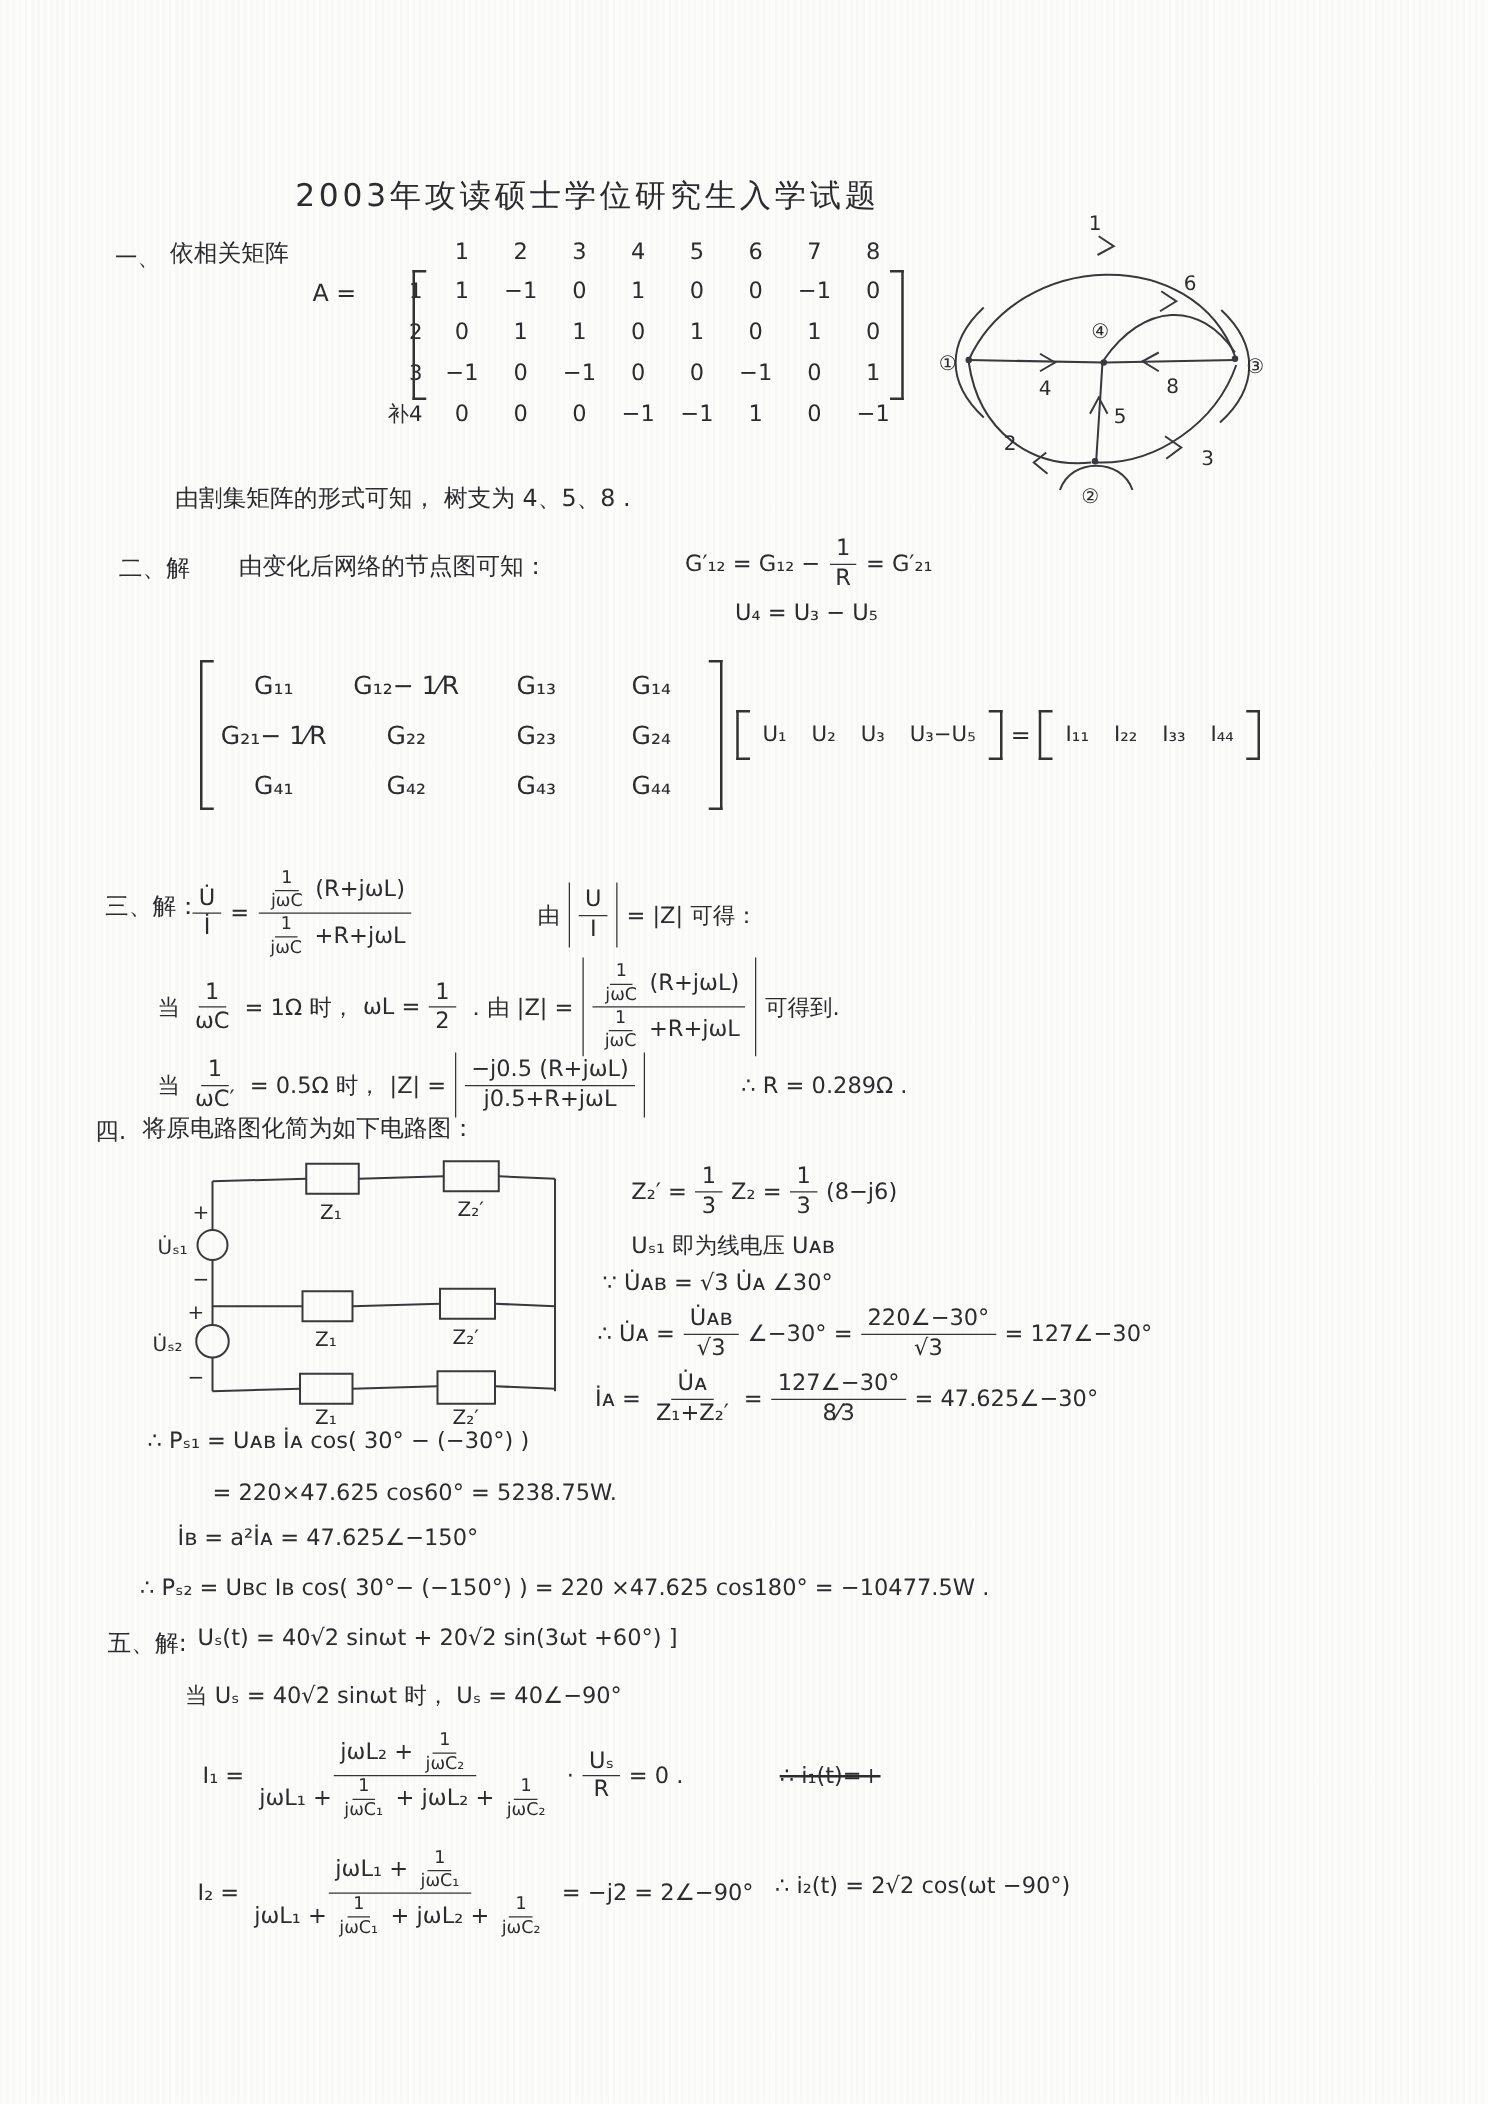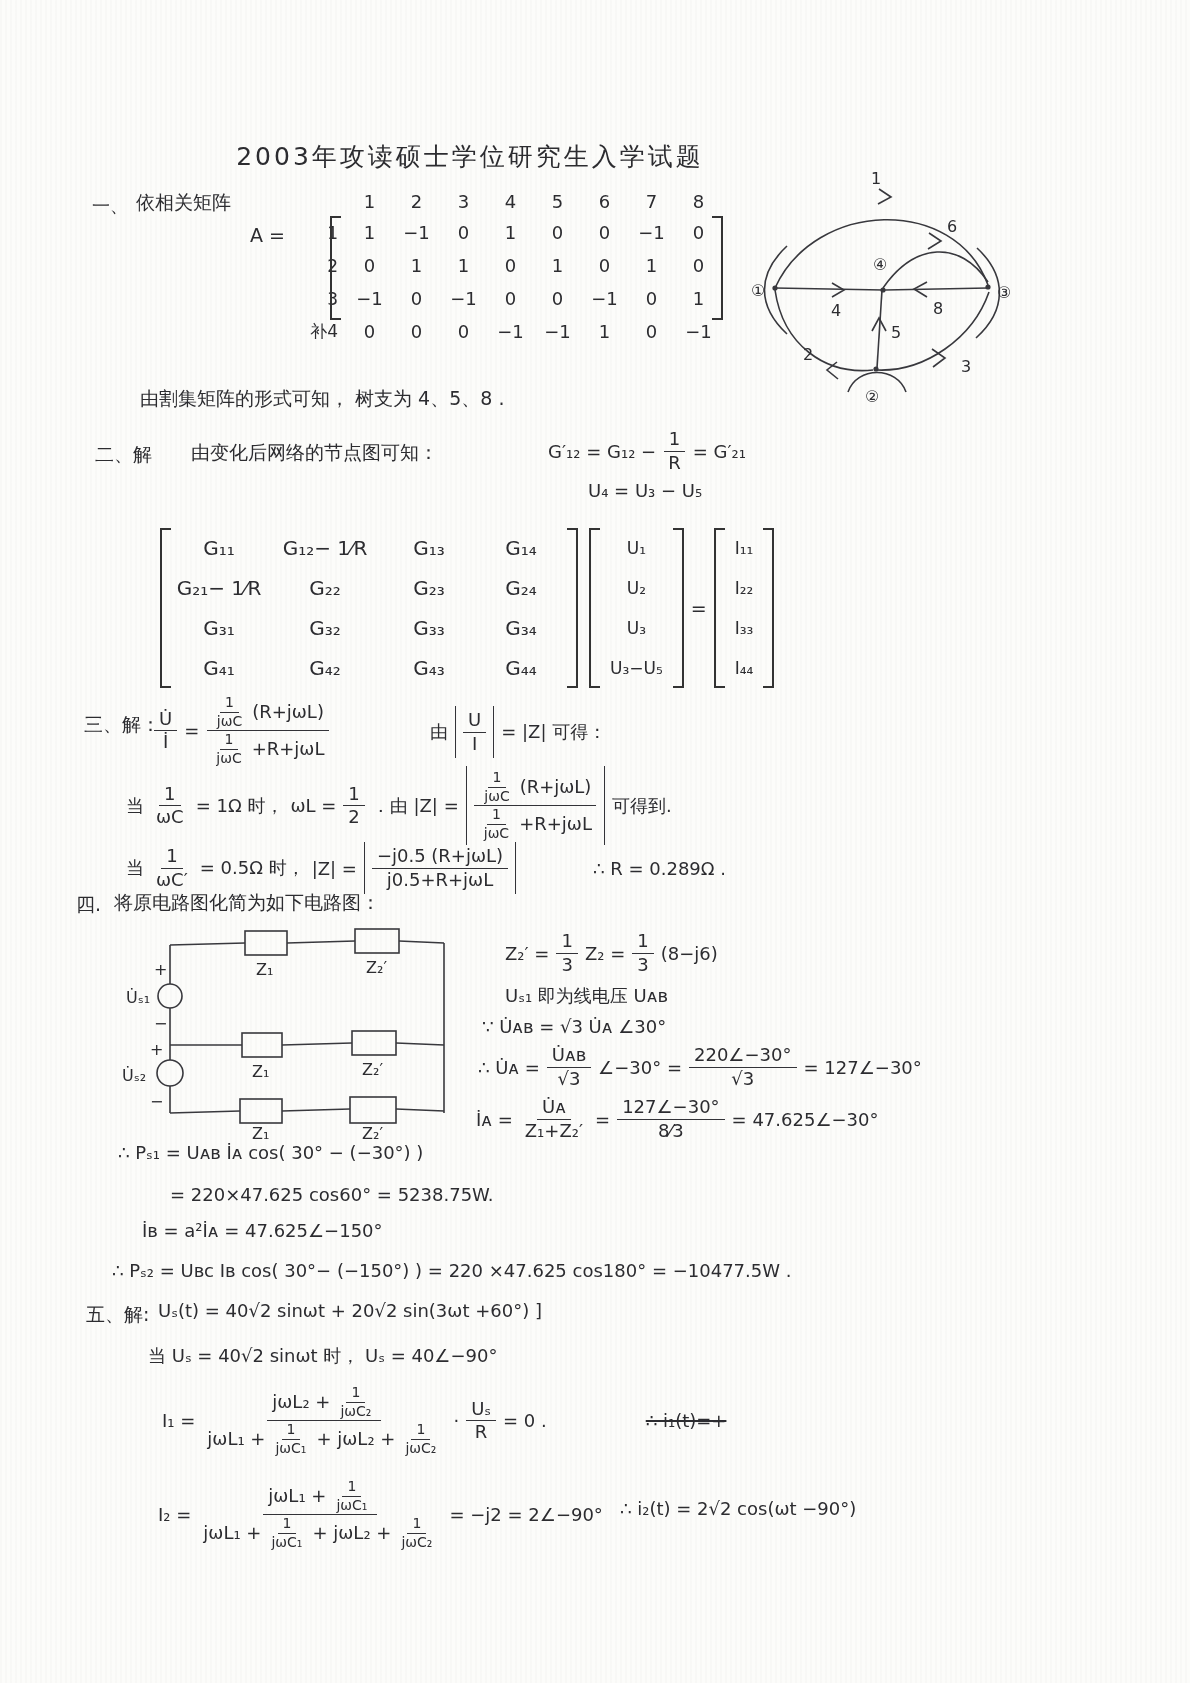--- a/index.html
+++ b/index.html
@@ -12,38 +12,38 @@
          font-size:25px;letter-spacing:3px}.t18{font-size:18px}.t19{font-size:19px}
   .eqrow{position:absolute;display:flex;align-items:center;gap:7px;white-space:nowrap;font-size:18px}
   .frac{display:inline-flex;flex-direction:column;align-items:center;vertical-align:middle}
   .frac>.num{border-bottom:1.6px solid #333338;padding:0 5px;display:inline-flex;
              align-items:center;gap:5px;justify-content:center;line-height:1.25}
   .frac>.den{padding:0 5px;display:inline-flex;align-items:center;gap:5px;
              justify-content:center;line-height:1.25}
   .sfrac{font-size:14px}
   .abs-bars{border-left:1.7px solid #333338;border-right:1.7px solid #333338;
             padding:3px 7px;display:inline-flex;align-items:center;gap:5px}
-  .strike{text-decoration:line-through;text-decoration-thickness:2px;margin-left:92px}
+  .strike{text-decoration:line-through;text-decoration-thickness:2px;margin-left:70px}
   
   .matrixA{position:absolute;left:298px;top:186px}
   .mrow{display:flex;align-items:center;height:33px}
   .mrow.hdr{height:30px}
   .rlab{width:40px;text-align:right;padding-right:8px;font-size:17px;white-space:nowrap}
   .cells{display:grid;grid-template-columns:repeat(8,47px);text-align:center;font-size:18px}
   .brkv{position:absolute;width:9px}
   .brkv.l{border-left:2.2px solid #333;border-top:2.2px solid #333;border-bottom:2.2px solid #333}
   .brkv.r{border-right:2.2px solid #333;border-top:2.2px solid #333;border-bottom:2.2px solid #333}
   
   .vec{display:inline-flex;align-items:stretch}
   .vbrk{width:9px}
   .vbrk.l{border-left:2px solid #333;border-top:2px solid #333;border-bottom:2px solid #333}
   .vbrk.r{border-right:2px solid #333;border-top:2px solid #333;border-bottom:2px solid #333}
   .gmrow{display:grid;grid-template-columns:96px 116px 92px 92px;text-align:center;
          height:40px;line-height:40px;font-size:20px}
-  .vcol{display:flex;flex-direction:column;justify-content:flex-start;text-align:center;font-size:17px}
+  .vcol{display:flex;flex-direction:row;justify-content:flex-start;text-align:center;font-size:17px}
   .vcol span{height:40px;line-height:40px;padding:0 10px}
   svg{overflow:visible}
   svg path, svg line, svg rect, svg polyline, svg circle{stroke:#38383d;stroke-width:1.6;fill:none}
   svg circle.dot{fill:#38383d;stroke:none}
   svg text{fill:#2c2c30;font-size:16px;font-family:"DejaVu Sans",sans-serif;stroke:none}
 </style>
 </head>
 <body>
 
 <div class="page">
@@ -182,26 +182,20 @@
             <span>G₁₁</span>
             <span>G₁₂− 1⁄R</span>
             <span>G₁₃</span>
             <span>G₁₄</span>
           </div>
         <div class="gmrow">
             <span>G₂₁− 1⁄R</span>
             <span>G₂₂</span>
             <span>G₂₃</span>
             <span>G₂₄</span>
-          </div>
-        <div class="gmrow">
-            <span>G₃₁</span>
-            <span>G₃₂</span>
-            <span>G₃₃</span>
-            <span>G₃₄</span>
           </div>
         <div class="gmrow">
             <span>G₄₁</span>
             <span>G₄₂</span>
             <span>G₄₃</span>
             <span>G₄₄</span>
           </div>
       </div>
       <div class="vbrk r"></div>
     </div>

